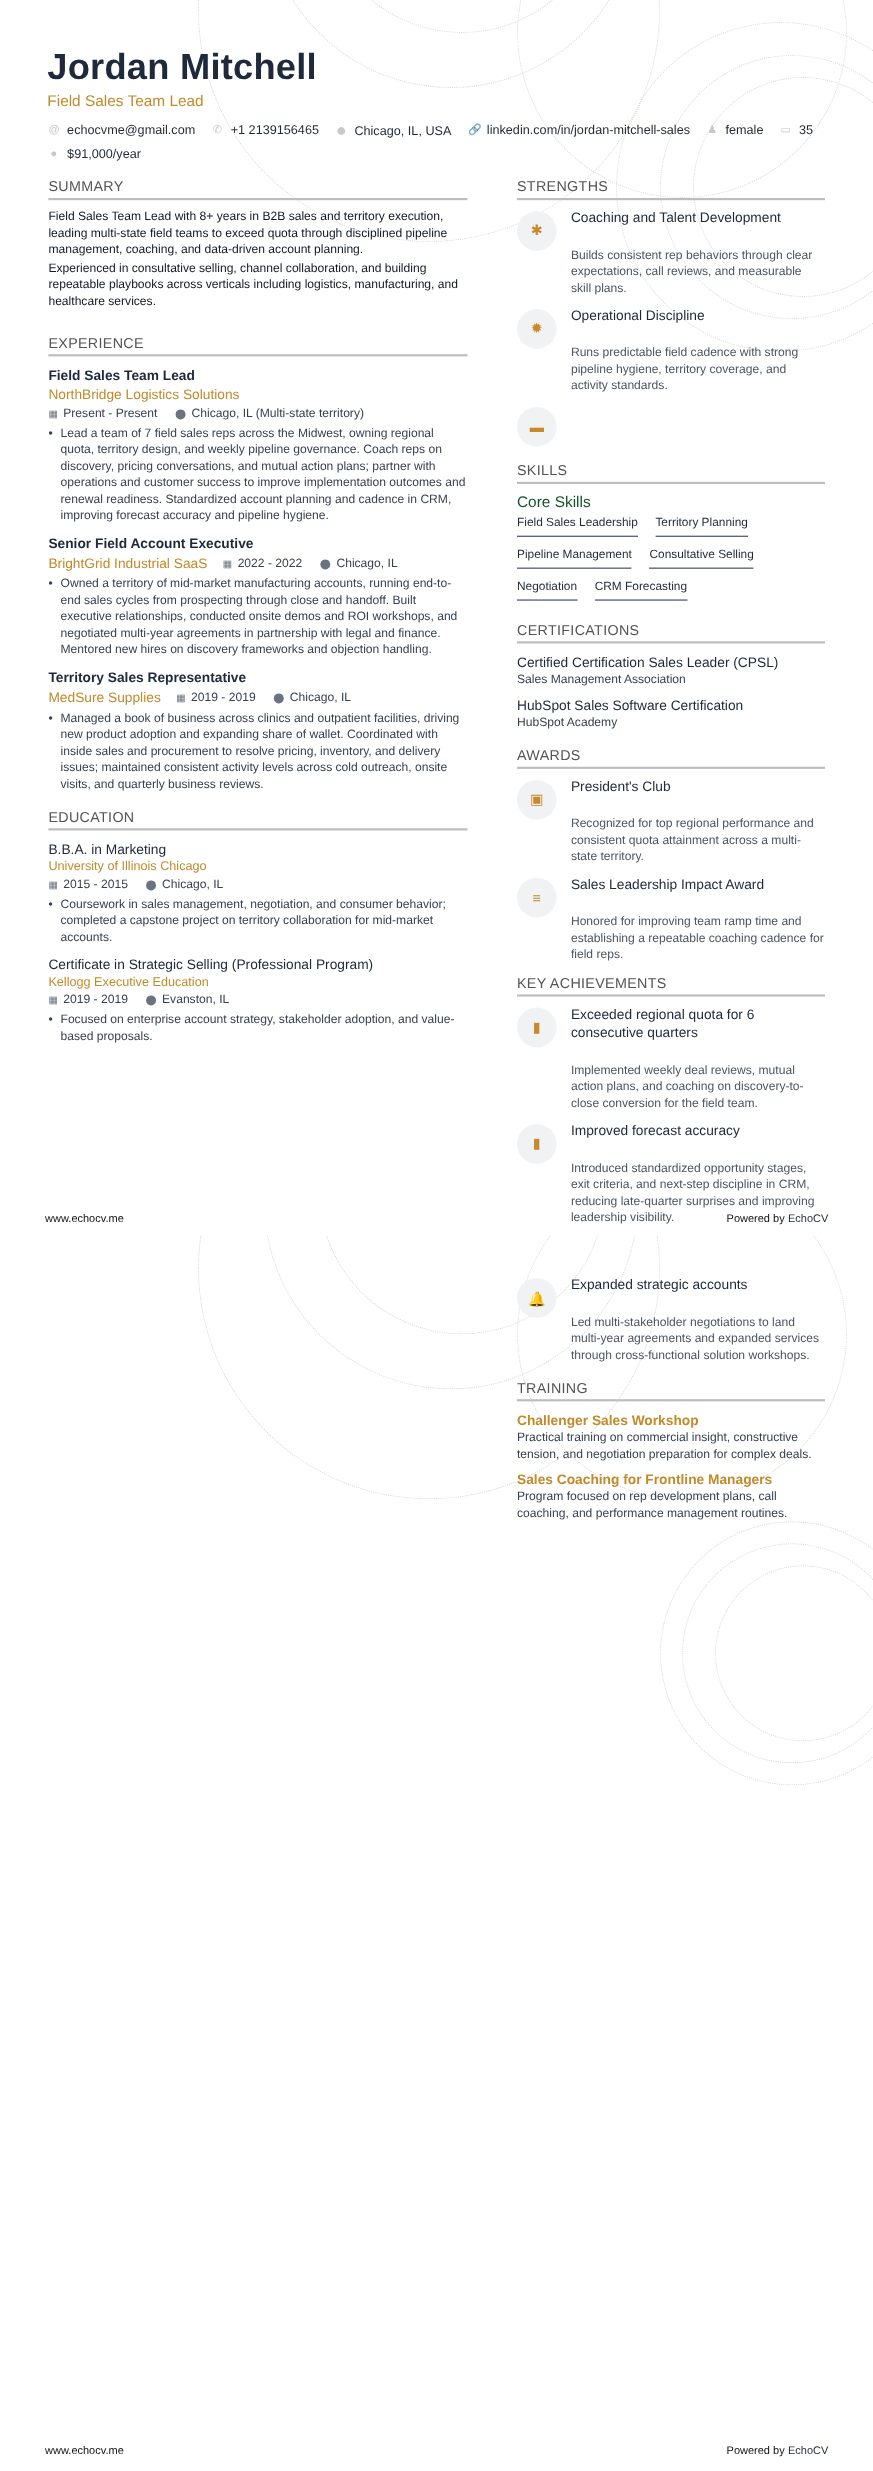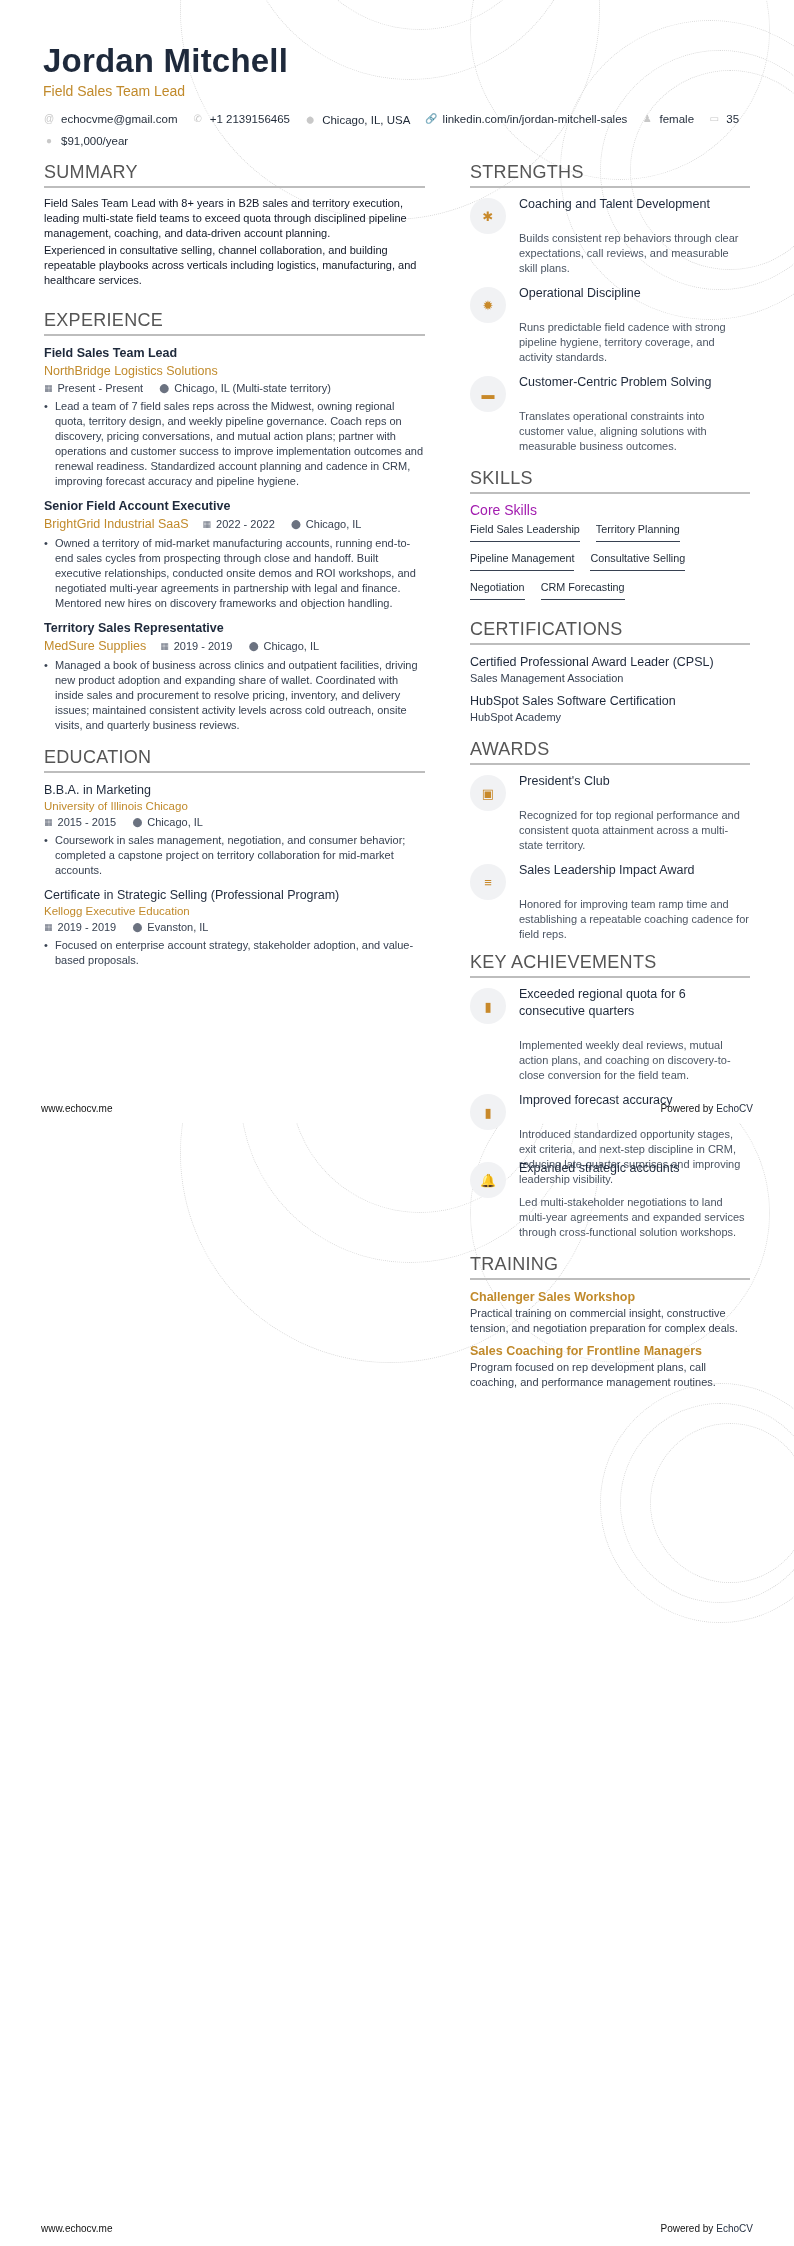--- a/index.html
+++ b/index.html
@@ -16,21 +16,21 @@
   .header { position: absolute; left: 43px; top: 42px; }
   .name { font-size: 33px; font-weight: 700; color: #1e293b; letter-spacing: 0.2px; line-height: 38px; }
   .jobtitle { font-size: 14px; color: #c18a2b; margin-top: 2px; line-height: 18px; }
   .contacts { position: absolute; left: 44px; top: 108px; width: 720px; font-size: 11.5px; color: #1f2937; line-height: 20px; }
   .contacts .ci { display: inline-flex; align-items: center; margin-right: 12px; white-space: nowrap; }
   .contacts .ic { display: inline-block; width: 10px; height: 10px; margin-right: 7px; color: #c8c8c8; font-size: 10px; line-height: 10px; text-align: center; }
 
   .col-left { position: absolute; left: 44px; width: 381px; }
   .col-right { position: absolute; left: 470px; width: 280px; }
 
-  .sec-title { font-size: 18px; color: #555; letter-spacing: 0.3px; text-transform: uppercase; padding-bottom: 3px; border-bottom: 2px solid #bdbdbd; margin-bottom: 8px; }
+  .sec-title { font-size: 13px; color: #555; letter-spacing: 0.3px; text-transform: uppercase; padding-bottom: 3px; border-bottom: 2px solid #bdbdbd; margin-bottom: 8px; }
 
   .p { font-size: 11px; line-height: 15px; color: #111827; }
   .p + .p { margin-top: 2px; }
 
   .exp-title { font-size: 12.5px; font-weight: 700; color: #1e293b; line-height: 18px; }
   .company { font-size: 12.5px; color: #c18a2b; line-height: 18px; }
   .meta { font-size: 11px; color: #374151; line-height: 16px; display: flex; align-items: center; }
   .meta .mi { display: inline-flex; align-items: center; margin-right: 16px; }
   .meta .mic { color: #6b7280; font-size: 9px; margin-right: 5px; }
   .inline-row { display: flex; align-items: center; }
@@ -42,21 +42,21 @@
 
   .edu-title { font-size: 12.5px; color: #1e293b; line-height: 18px; }
   .edu-school { font-size: 11.5px; color: #c18a2b; line-height: 15px; }
 
   .ico-item { display: flex; margin-bottom: 9px; }
   .ico-circle { flex: 0 0 36px; width: 36px; height: 36px; border-radius: 50%; background: #f1f2f4; display: flex; align-items: center; justify-content: center; margin-right: 13px; margin-top: 2px; color: #c8892a; font-size: 13px; }
   .ico-body { flex: 1; }
   .ico-title { font-size: 12.5px; color: #1e293b; line-height: 17px; }
   .ico-desc { font-size: 11px; color: #4b5563; line-height: 15px; margin-top: 18px; }
 
-  .skill-group { font-size: 14px; color: #a21caf; margin-bottom: 4px; }
+  .skill-group { font-size: 14px; color: #14532d; margin-bottom: 4px; }
   .tags { display: flex; flex-wrap: wrap; }
   .tag { font-size: 10.8px; color: #1f2937; padding: 0 0 5px 0; border-bottom: 1.5px solid #374151; margin: 0 16px 9px 0; line-height: 14px; }
 
   .cert-name { font-size: 12.5px; color: #1e293b; line-height: 18px; }
   .cert-org { font-size: 11px; color: #374151; line-height: 15px; margin-bottom: 6px; }
 
   .train-title { font-size: 12.5px; color: #c18a2b; line-height: 18px; font-weight: 600; }
   .train-desc { font-size: 11px; color: #374151; line-height: 15px; margin-bottom: 6px; }
 
   .footer { position: absolute; left: 41px; width: 712px; display: flex; justify-content: space-between; align-items: baseline; font-size: 10px; color: #111; }
@@ -241,43 +241,39 @@
       </div>
       <div class="ico-item">
         <div class="ico-circle">✹</div>
         <div class="ico-body">
           <div class="ico-title">Operational Discipline</div>
           <div class="ico-desc">Runs predictable field cadence with strong pipeline hygiene, territory coverage, and activity standards.</div>
         </div>
       </div>
       <div class="ico-item">
         <div class="ico-circle">▬</div>
-        <div class="ico-body">
-          <div class="ico-title">Customer-Centric Problem Solving</div>
-          <div class="ico-desc">Translates operational constraints into customer value, aligning solutions with measurable business outcomes.</div>
-        </div>
       </div>
     </section>
 
     <section style="margin-top:14px;">
       <div class="sec-title">SKILLS</div>
       <div class="skill-group">Core Skills</div>
       <div class="tags">
         <span class="tag">Field Sales Leadership</span>
         <span class="tag">Territory Planning</span>
         <span class="tag">Pipeline Management</span>
         <span class="tag">Consultative Selling</span>
         <span class="tag">Negotiation</span>
         <span class="tag">CRM Forecasting</span>
       </div>
     </section>
 
     <section style="margin-top:10px;">
       <div class="sec-title">CERTIFICATIONS</div>
-      <div class="cert-name">Certified Professional Award Leader (CPSL)</div>
+      <div class="cert-name">Certified Certification Sales Leader (CPSL)</div>
       <div class="cert-org">Sales Management Association</div>
       <div class="cert-name">HubSpot Sales Software Certification</div>
       <div class="cert-org">HubSpot Academy</div>
     </section>
 
     <section style="margin-top:14px;">
       <div class="sec-title">AWARDS</div>
       <div class="ico-item">
         <div class="ico-circle">▣</div>
         <div class="ico-body">

